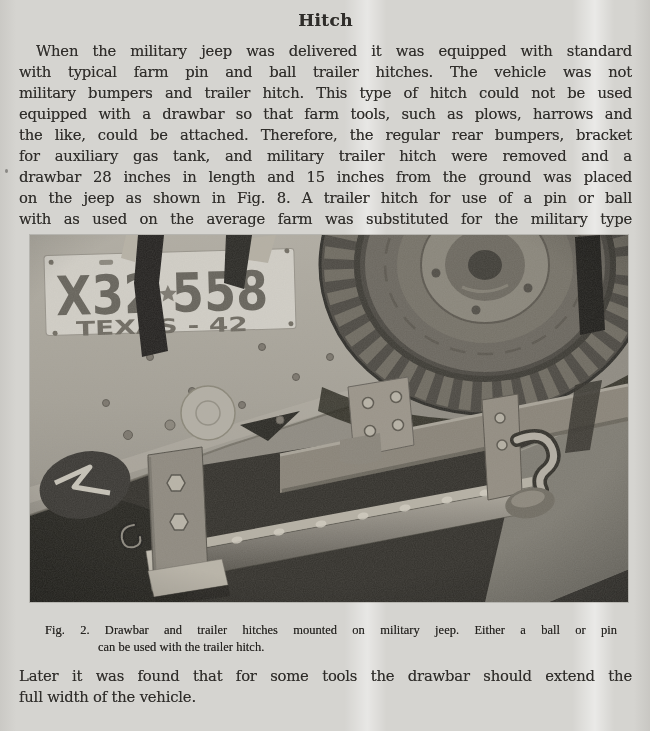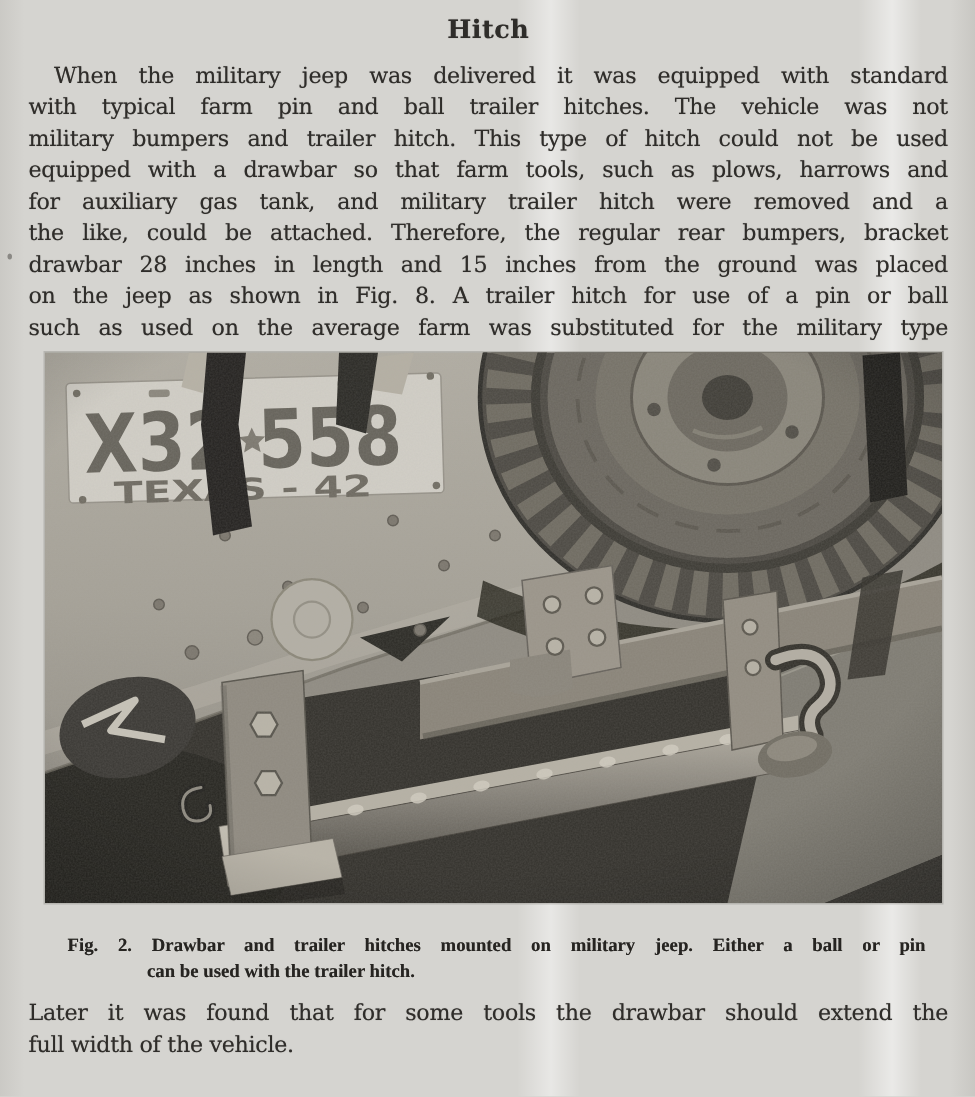--- a/index.html
+++ b/index.html
@@ -25,45 +25,45 @@
     text-shadow:0 0 .5px rgba(47,45,42,.6);
   }
   .para{font-size:14.8px;line-height:21px;letter-spacing:-.2px;text-shadow:0 0 .5px rgba(47,45,42,.55);}
   .tline{text-align:justify;text-align-last:justify;}
   .tline.noj{text-align-last:left;}
   .indent{text-indent:17px;}
   .photo{display:block;width:598px;height:367px;margin:6px 0 0 11px;outline:1px solid rgba(90,87,80,.25);}
   .caption{
     margin:20px 0 0 26px;width:572px;
     font-family:"Liberation Serif",serif;
-    font-size:12.5px;font-weight:bold;line-height:16.5px;color:#262421;
+    font-size:12.5px;font-weight:normal;line-height:16.5px;color:#262421;
     text-shadow:0 0 .4px rgba(38,36,33,.6);
   }
   .cap1{text-align:justify;text-align-last:justify;}
   .cap2{margin-left:53px;}
   .para2{margin-top:10px;}
   .speck{position:absolute;left:5px;top:169px;width:3px;height:4px;border-radius:50%;background:rgba(70,68,64,.5);}
 </style>
 </head>
 <body>
 
 <div class="page">
 
   <h1 class="title">Hitch</h1>
 
   <div class="para">
     <div class="tline indent">When the military jeep was delivered it was equipped with standard</div>
     <div class="tline">with typical farm pin and ball trailer hitches.  The vehicle was not</div>
     <div class="tline">military bumpers and trailer hitch.  This type of hitch could not be used</div>
     <div class="tline">equipped with a drawbar so that farm tools, such as plows, harrows and</div>
+    <div class="tline">the like, could be attached.  Therefore, the regular rear bumpers, bracket</div>
     <div class="tline">for auxiliary gas tank, and military trailer hitch were removed and a</div>
-    <div class="tline">the like, could be attached.  Therefore, the regular rear bumpers, bracket</div>
     <div class="tline">drawbar 28 inches in length and 15 inches from the ground was placed</div>
     <div class="tline">on the jeep as shown in Fig. 8.  A trailer hitch for use of a pin or ball</div>
-    <div class="tline">such as used on the average farm was substituted for the military type</div>
+    <div class="tline">with as used on the average farm was substituted for the military type</div>
   </div>
 
   <svg class="photo" viewBox="0 0 598 367" xmlns="http://www.w3.org/2000/svg">
     <defs>
       <linearGradient id="bodyGrad" x1="0" y1="0" x2="0" y2="1">
         <stop offset="0" stop-color="#b1ada3"></stop>
         <stop offset="0.6" stop-color="#a5a197"></stop>
         <stop offset="1" stop-color="#97938a"></stop>
       </linearGradient>
       <linearGradient id="barGrad" x1="0" y1="0" x2="0" y2="1">

